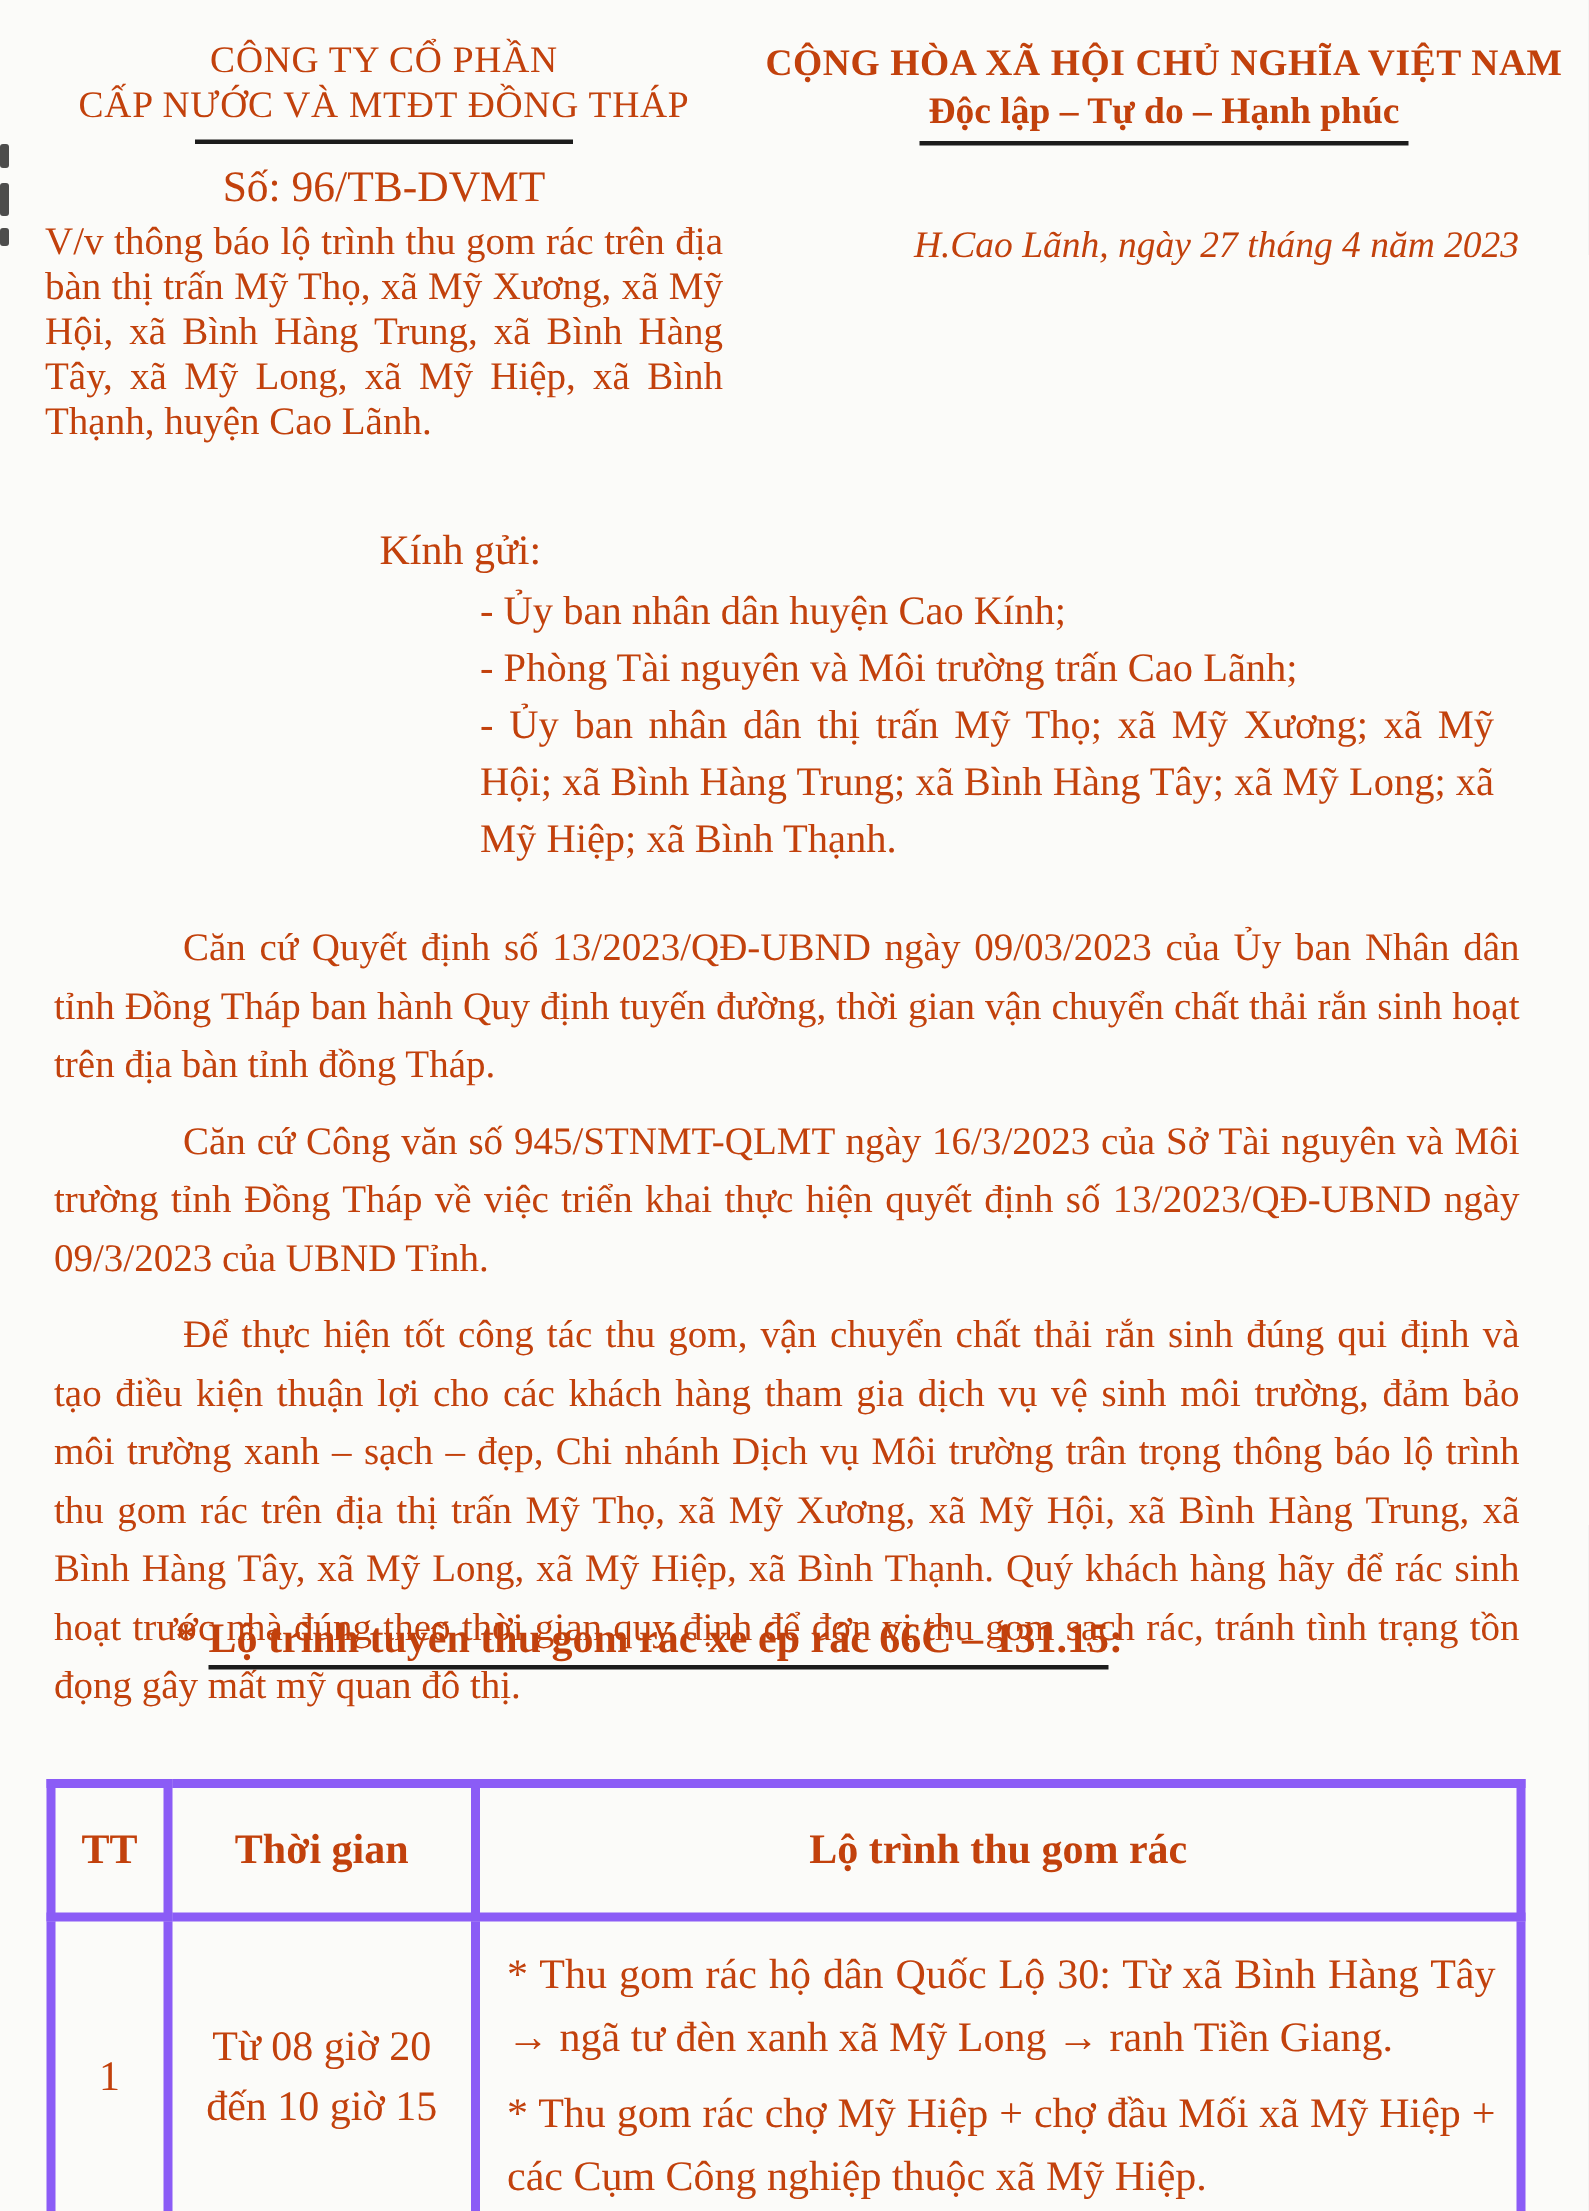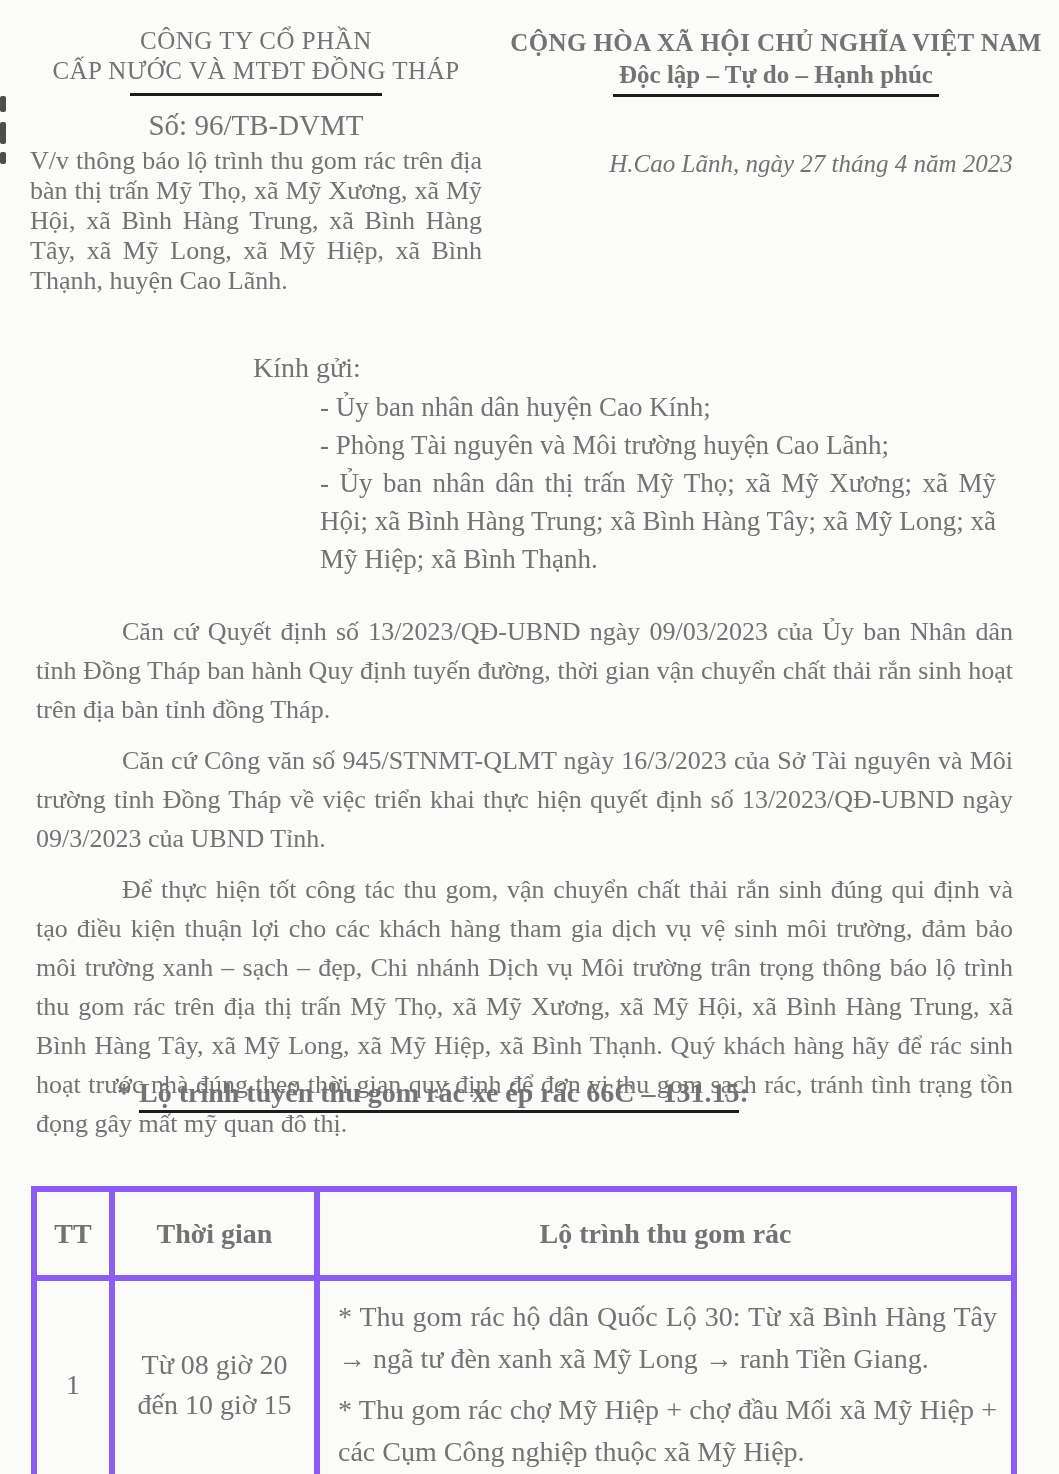--- a/index.html
+++ b/index.html
@@ -3,21 +3,21 @@
 <meta charset="utf-8">
 <style>
   html,body{margin:0;padding:0;}
   body{
     width:1059px;height:1474px;
     background:#e9e9e7;
     font-family:"Liberation Serif","DejaVu Serif",serif;
   }
   .page{
     position:relative;width:1059px;height:1474px;overflow:hidden;
-    background:#fbfbf9;color:#737373;
+    background:#fbfbf9;color:#c2410c;
   }
   
   .artifact{position:absolute;left:0;width:6px;background:#2e2e2e;border-radius:2px;opacity:.85;}
   .a1{top:96px;height:16px}
   .a2{top:122px;height:22px}
   .a3{top:152px;height:12px}
 
   
   .hdr-left{
     position:absolute;top:26px;left:30px;width:452px;text-align:center;
@@ -111,21 +111,21 @@
         <span class="motto">Độc lập – Tự do – Hạnh phúc</span>
       </div>
       <div class="dateline">H.Cao Lãnh, ngày 27  tháng 4 năm 2023</div>
     </div>
   </header>
 
   <section class="salutation">
     <div class="kinhgui">Kính gửi:</div>
     <div class="recipients">
       <div class="recipient">- Ủy ban nhân dân huyện Cao Kính;</div>
-      <div class="recipient">- Phòng Tài nguyên và Môi trường huyện Cao Lãnh;</div>
+      <div class="recipient">- Phòng Tài nguyên và Môi trường trấn Cao Lãnh;</div>
       <div class="recipient justify">- Ủy ban nhân dân thị trấn Mỹ Thọ; xã Mỹ Xương; xã Mỹ Hội; xã Bình Hàng Trung; xã Bình Hàng Tây; xã Mỹ Long; xã Mỹ Hiệp; xã Bình Thạnh.</div>
     </div>
   </section>
 
   <section class="bodytext">
     <p>Căn cứ Quyết định số 13/2023/QĐ-UBND ngày 09/03/2023 của Ủy ban Nhân dân tỉnh Đồng Tháp ban hành Quy định tuyến đường, thời gian vận chuyển chất thải rắn sinh hoạt trên địa bàn tỉnh đồng Tháp.</p>
     <p>Căn cứ Công văn số 945/STNMT-QLMT ngày 16/3/2023 của Sở Tài nguyên và Môi trường tỉnh Đồng Tháp về việc triển khai thực hiện  quyết định số 13/2023/QĐ-UBND ngày 09/3/2023 của UBND Tỉnh.</p>
     <p>Để thực hiện tốt công tác thu gom, vận chuyển chất thải rắn sinh đúng qui định và tạo điều kiện thuận lợi cho các khách hàng tham gia dịch vụ vệ sinh môi trường, đảm bảo môi trường xanh – sạch – đẹp, Chi nhánh Dịch vụ Môi trường trân trọng thông báo lộ trình thu gom rác trên địa thị trấn Mỹ Thọ, xã Mỹ Xương, xã Mỹ Hội, xã Bình Hàng Trung, xã Bình Hàng Tây, xã Mỹ Long, xã Mỹ Hiệp, xã Bình Thạnh. Quý khách hàng hãy để rác sinh hoạt trước nhà đúng theo thời gian quy định để đơn vị thu gom sạch rác, tránh tình trạng tồn đọng gây mất mỹ quan đô thị.</p>
   </section>
 

